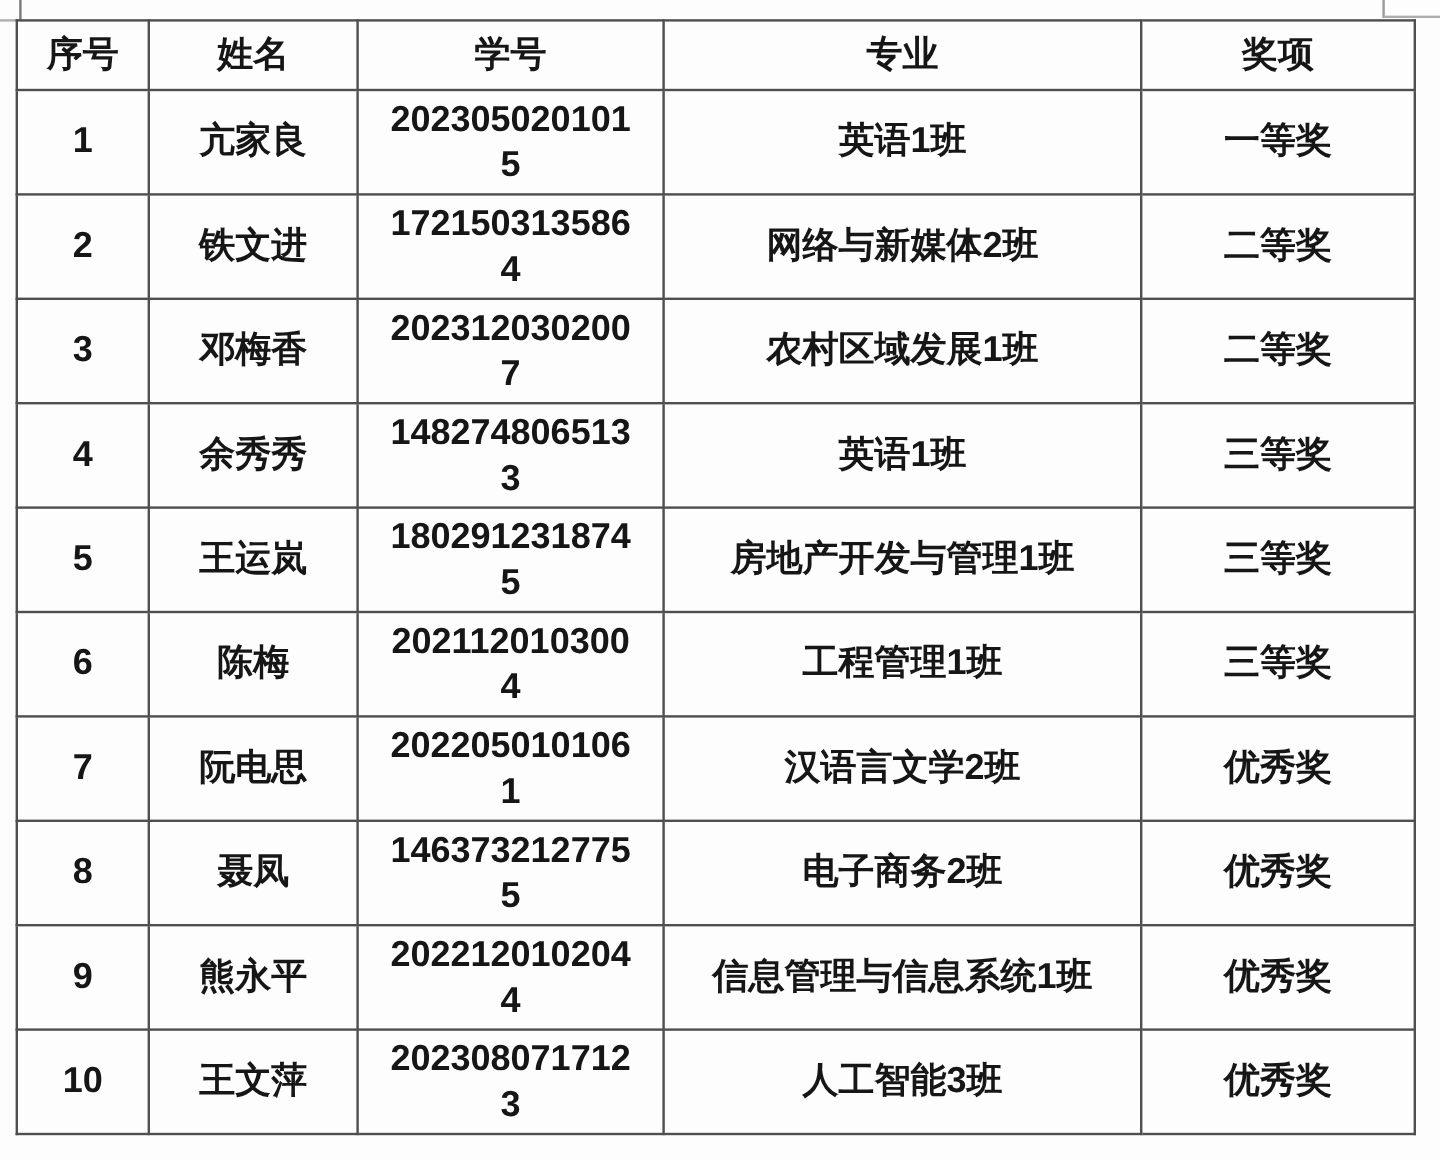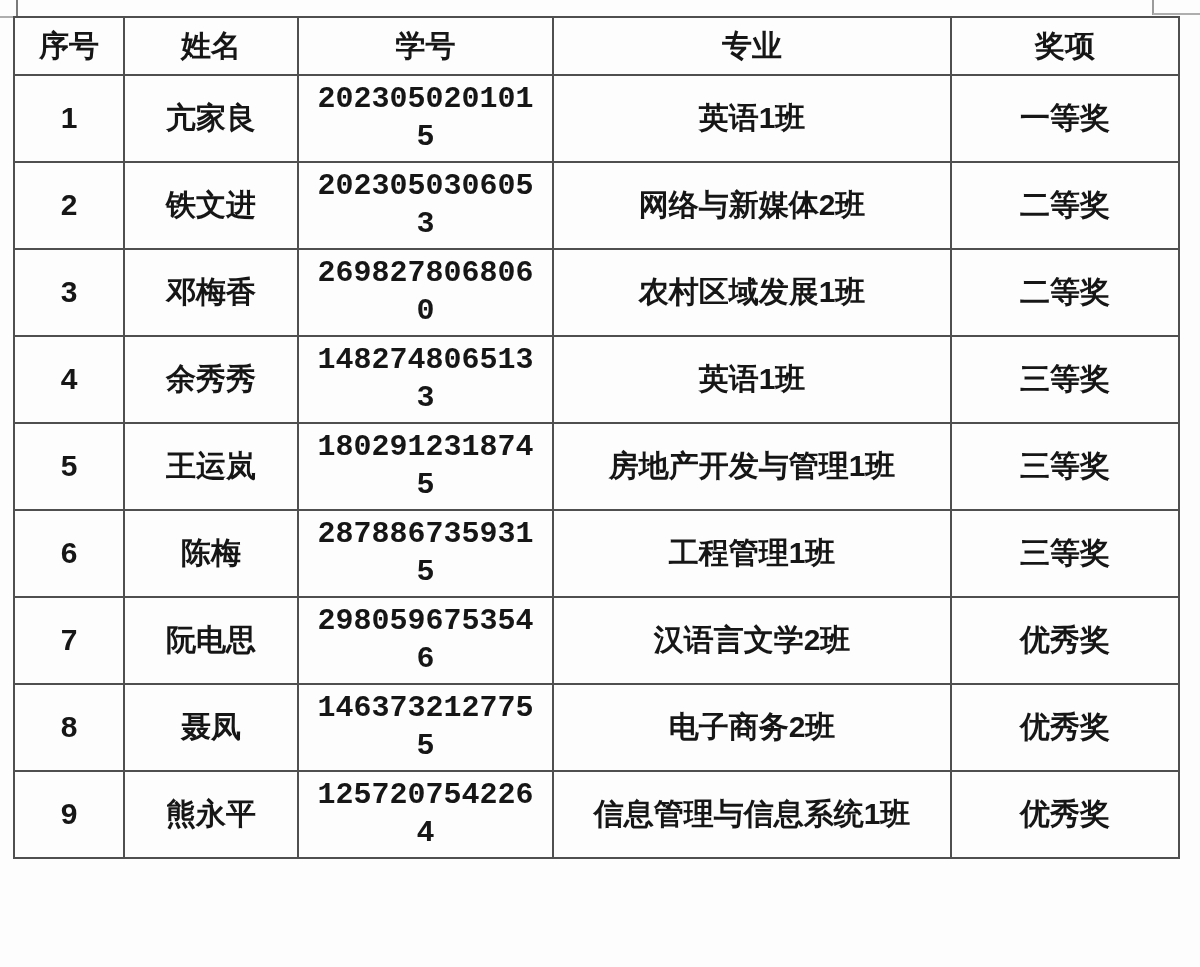--- a/index.html
+++ b/index.html
@@ -48,21 +48,20 @@
   col.c-name{width:174px;}
   col.c-sid{width:255px;}
   col.c-major{width:398px;}
   col.c-award{width:228px;}
   td.sid-cell{padding:2px 2px;}
   .sid{
     display:inline-block;
     max-width:12.5ch;      
     word-break:break-all;
     line-height:1.25;
-    font-family:Liberation Mono, monospace;
   }
   td.idx-cell{font-size:32px;}
 </style>
 </head>
 <body>
 
 <div class="tick" id="tick-left"></div>
 <div class="stub" id="stub-left"></div>
 <div class="tick" id="tick-right"></div>
 <div class="stub" id="stub-right"></div>
@@ -92,31 +91,31 @@
       <span class="sid">2023050201015</span>
     </td>
     <td>英语1班</td>
     <td>一等奖</td>
   </tr>
 
   <tr>
     <td class="idx-cell">2</td>
     <td>铁文进</td>
     <td class="sid-cell">
-      <span class="sid">2023050306053</span>
+      <span class="sid">1721503135864</span>
     </td>
     <td>网络与新媒体2班</td>
     <td>二等奖</td>
   </tr>
 
   <tr>
     <td class="idx-cell">3</td>
     <td>邓梅香</td>
     <td class="sid-cell">
-      <span class="sid">2698278068060</span>
+      <span class="sid">2023120302007</span>
     </td>
     <td>农村区域发展1班</td>
     <td>二等奖</td>
   </tr>
 
   <tr>
     <td class="idx-cell">4</td>
     <td>余秀秀</td>
     <td class="sid-cell">
       <span class="sid">1482748065133</span>
@@ -132,50 +131,59 @@
       <span class="sid">1802912318745</span>
     </td>
     <td>房地产开发与管理1班</td>
     <td>三等奖</td>
   </tr>
 
   <tr>
     <td class="idx-cell">6</td>
     <td>陈梅</td>
     <td class="sid-cell">
-      <span class="sid">2878867359315</span>
+      <span class="sid">2021120103004</span>
     </td>
     <td>工程管理1班</td>
     <td>三等奖</td>
   </tr>
 
   <tr>
     <td class="idx-cell">7</td>
     <td>阮电思</td>
     <td class="sid-cell">
-      <span class="sid">2980596753546</span>
+      <span class="sid">2022050101061</span>
     </td>
     <td>汉语言文学2班</td>
     <td>优秀奖</td>
   </tr>
 
   <tr>
     <td class="idx-cell">8</td>
     <td>聂凤</td>
     <td class="sid-cell">
       <span class="sid">1463732127755</span>
     </td>
     <td>电子商务2班</td>
     <td>优秀奖</td>
   </tr>
 
   <tr>
     <td class="idx-cell">9</td>
     <td>熊永平</td>
     <td class="sid-cell">
-      <span class="sid">1257207542264</span>
+      <span class="sid">2022120102044</span>
     </td>
     <td>信息管理与信息系统1班</td>
     <td>优秀奖</td>
   </tr>
 
+  <tr>
+    <td class="idx-cell">10</td>
+    <td>王文萍</td>
+    <td class="sid-cell">
+      <span class="sid">2023080717123</span>
+    </td>
+    <td>人工智能3班</td>
+    <td>优秀奖</td>
+  </tr>
 </tbody>
 </table>
 
 </body></html>

